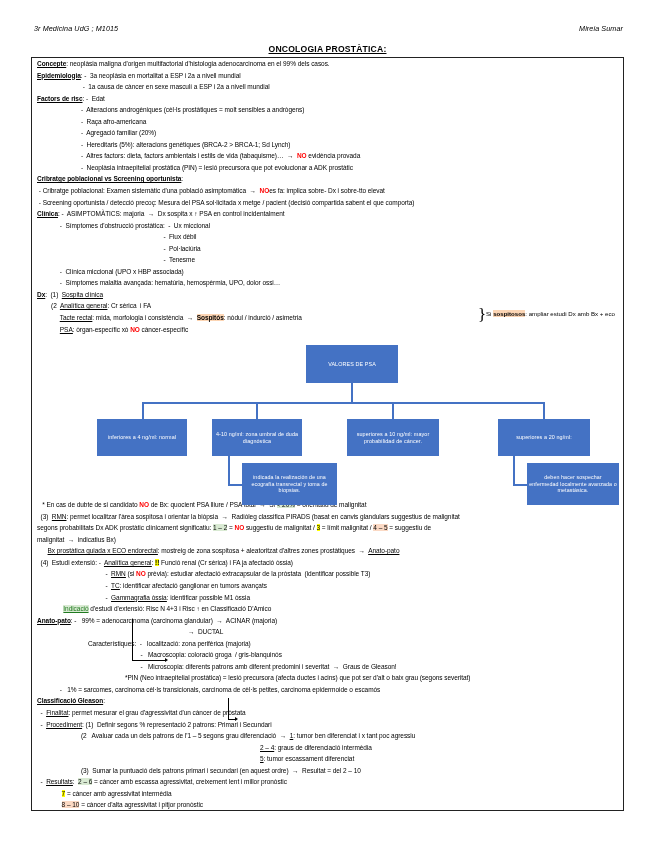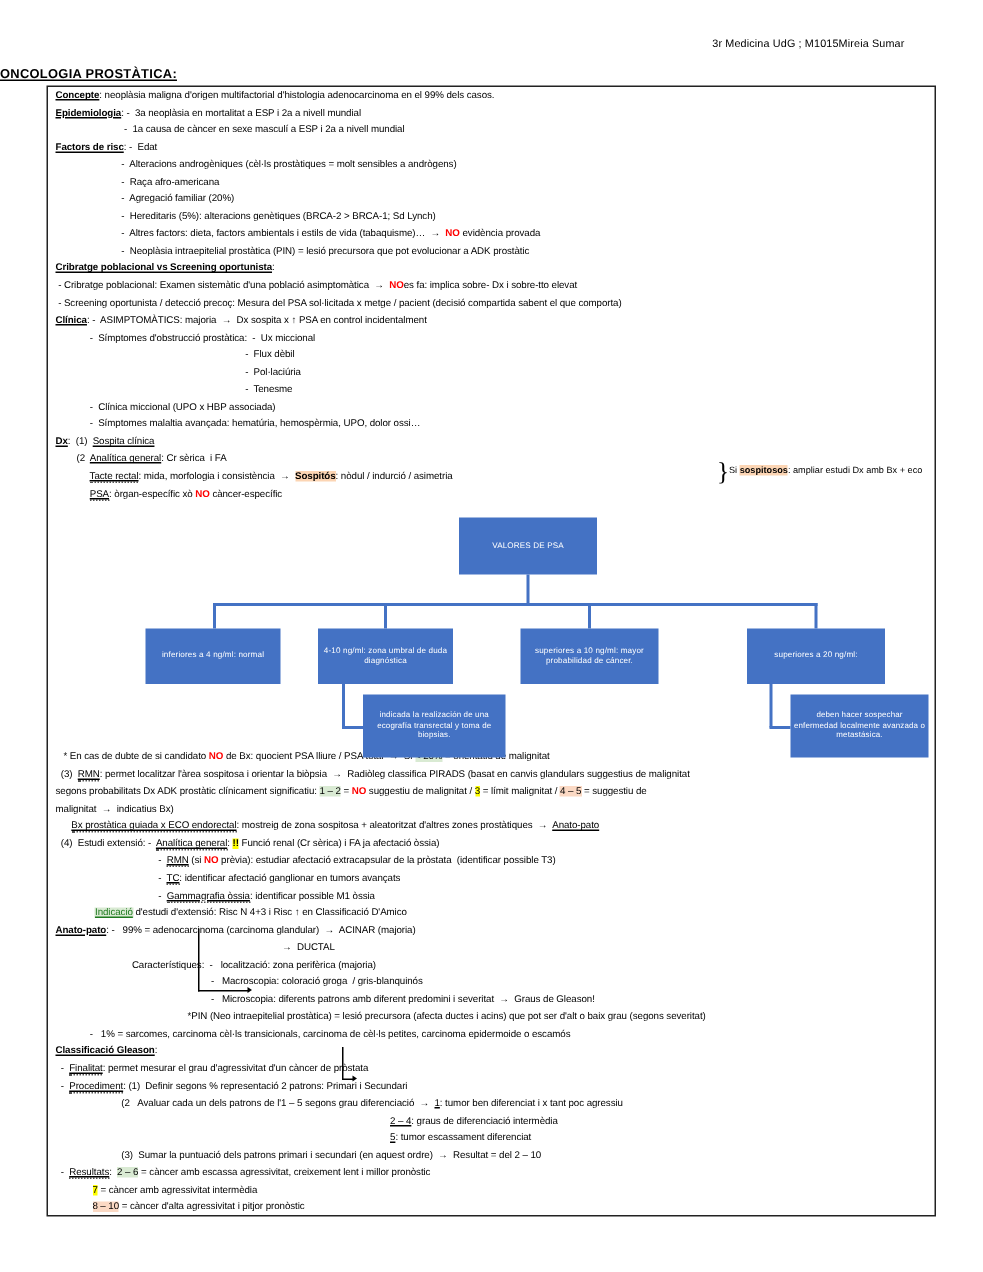--- a/index.html
+++ b/index.html
@@ -17,27 +17,29 @@
   }
   .page {
     position: relative;
     width: 655px;
     height: 848px;
     box-sizing: border-box;
   }
   
   .doc-header {
     display: flex;
-    justify-content: flex-end;
-    padding: 24px 52px 0 34px;
+    justify-content: space-between;
+    padding: 24px 32px 0 34px;
     font-size: 7.2px;
     font-family: "Liberation Sans", sans-serif;
     letter-spacing: .1px;
+    font-style: italic;
   }
   .doc-title {
+    text-align: center;
     font-size: 8.6px;
     font-weight: bold;
     font-family: "Liberation Sans", sans-serif;
     text-decoration: underline;
     margin-top: 11px;
     letter-spacing: .2px;
   }
   
   .frame {
     position: absolute;

